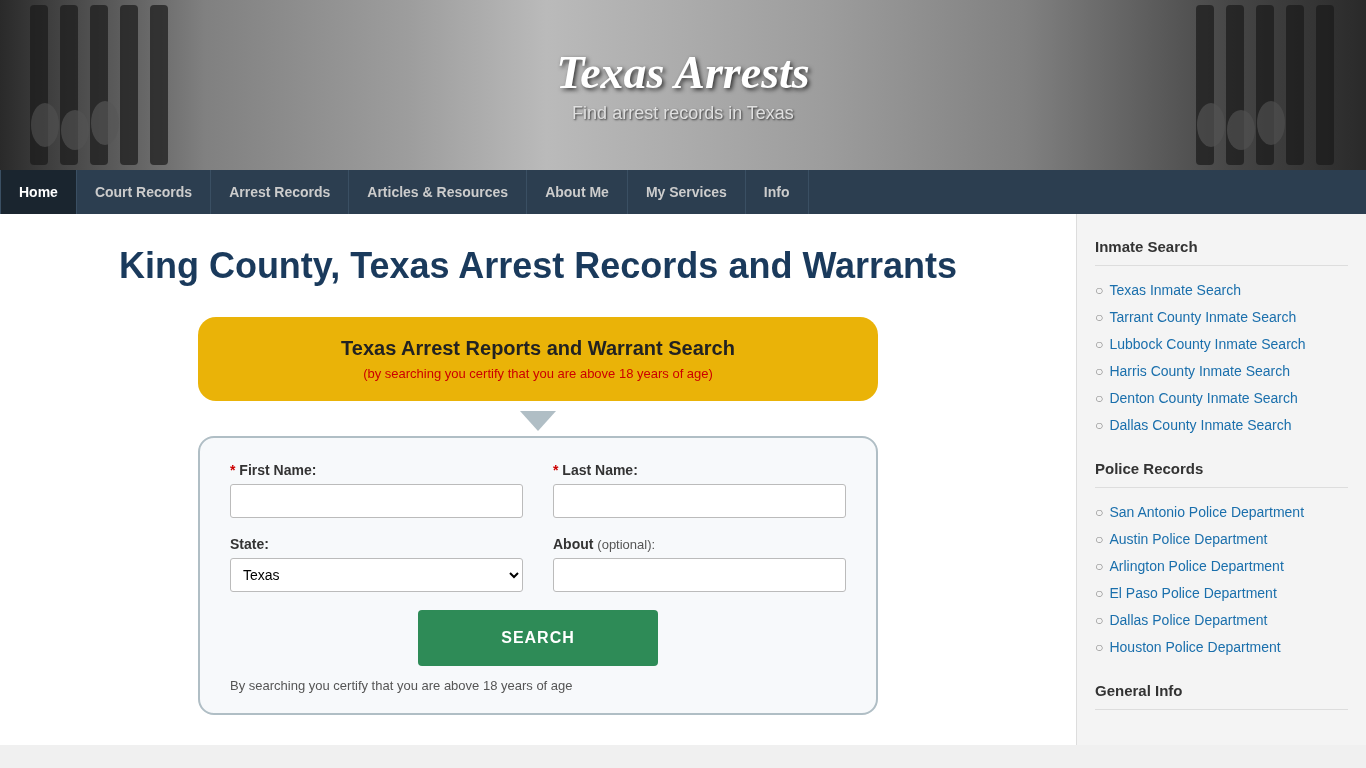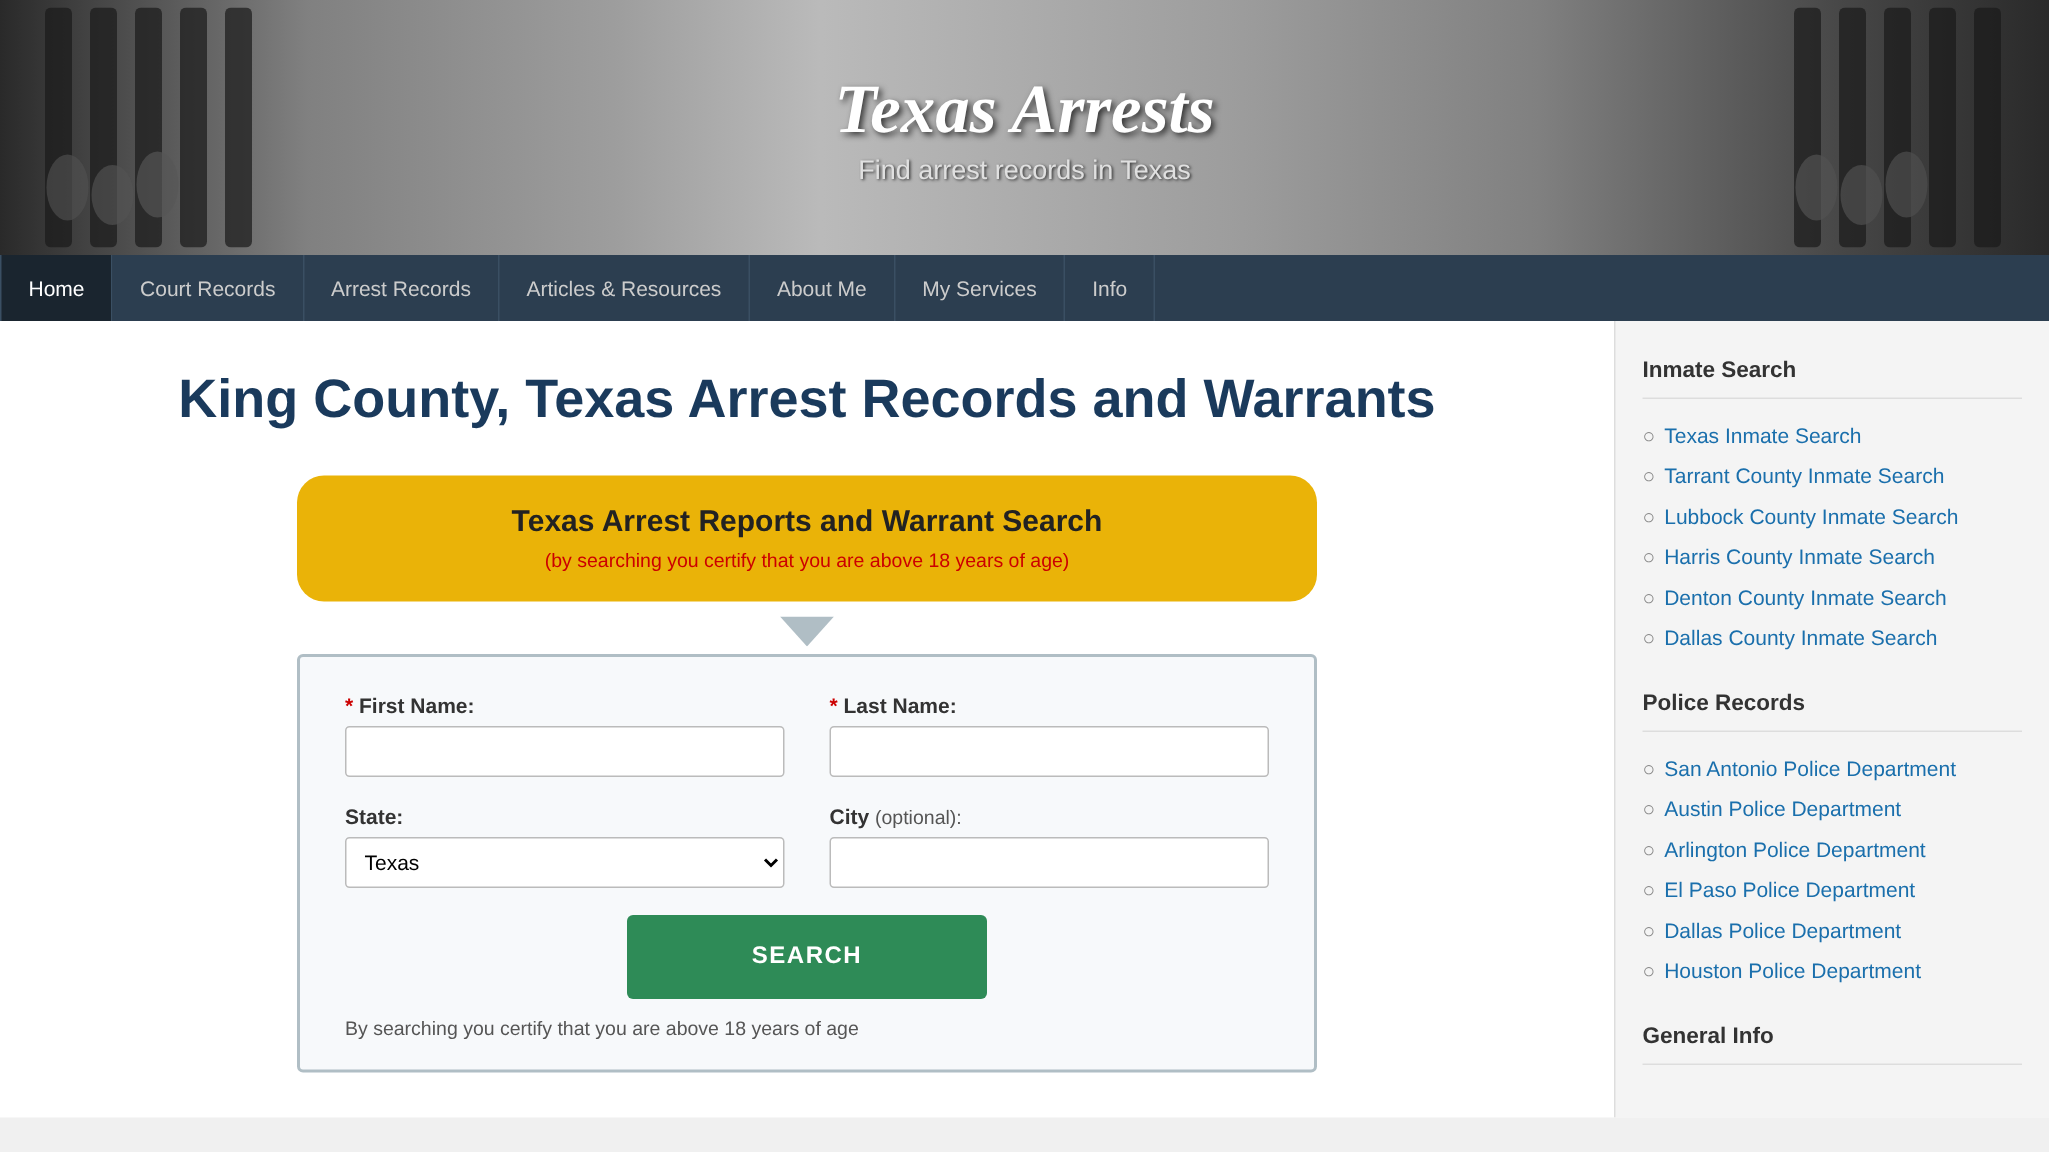--- a/index.html
+++ b/index.html
@@ -57,20 +57,21 @@
       margin-top: 4px;
       text-shadow: 1px 1px 2px rgba(0,0,0,0.7);
     }
 
     
     nav {
       background: #2c3e50;
       display: flex;
       align-items: flex-end;
       height: 44px;
+      font-weight: bold;
     }
     nav a {
       color: #ccc;
       text-decoration: none;
       padding: 0 18px;
       height: 44px;
       display: flex;
       align-items: center;
       font-size: 14px;
       border-right: 1px solid #3a4f63;
@@ -129,21 +130,21 @@
       margin: 0 auto 5px auto;
     }
     .chevron-down svg {
       width: 36px;
       height: 20px;
     }
 
     
     .search-form-box {
       border: 2px solid #b0bec5;
-      border-radius: 4px;
+      border-radius: 16px;
       background: #f7f9fb;
       padding: 24px 30px 20px 30px;
       max-width: 680px;
       margin: 0 auto;
     }
     .form-row {
       display: flex;
       gap: 30px;
       margin-bottom: 18px;
     }
@@ -329,21 +330,21 @@
         <div class="form-group">
           <label class="form-label">
             <span>State:</span>
           </label>
           <select class="form-select">
             <option>Texas</option>
           </select>
         </div>
         <div class="form-group">
           <label class="form-label">
-            <span>City</span>
+            <span>About</span>
             <span class="optional-label">(optional):</span>
           </label>
           <input type="text" class="form-input" style="">
         </div>
       </div>
 
       <button class="search-btn">SEARCH</button>
       <div class="search-certify">By searching you certify that you are above 18 years of age</div>
     </div>
   </div>

